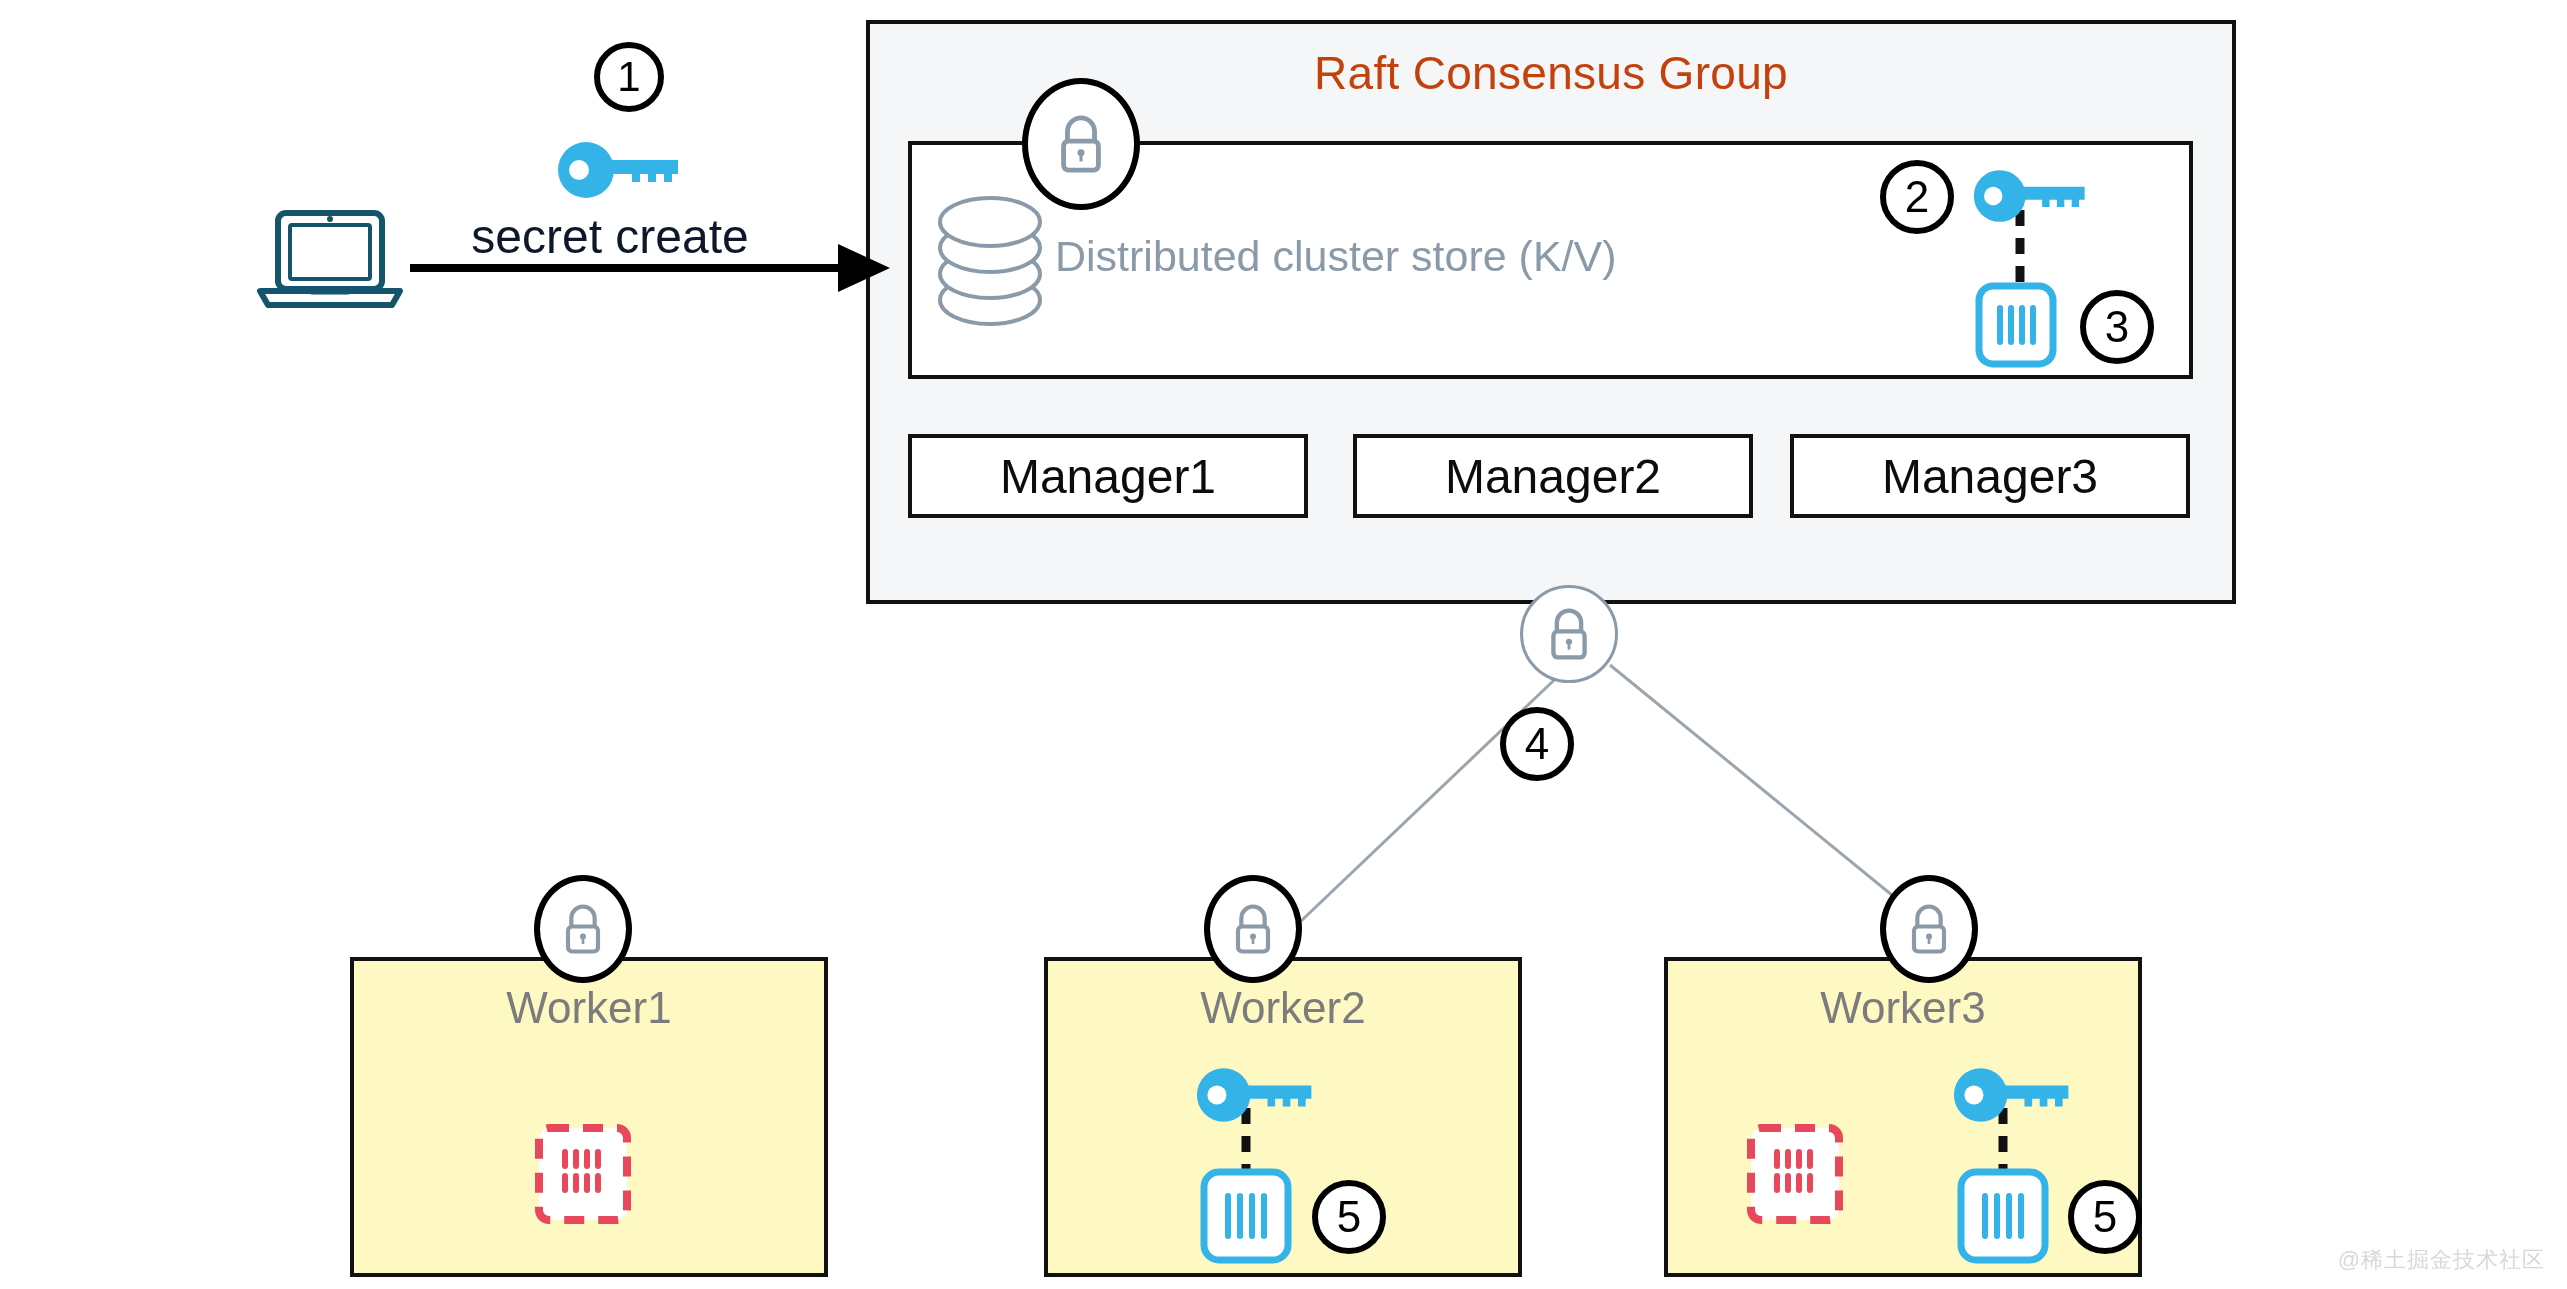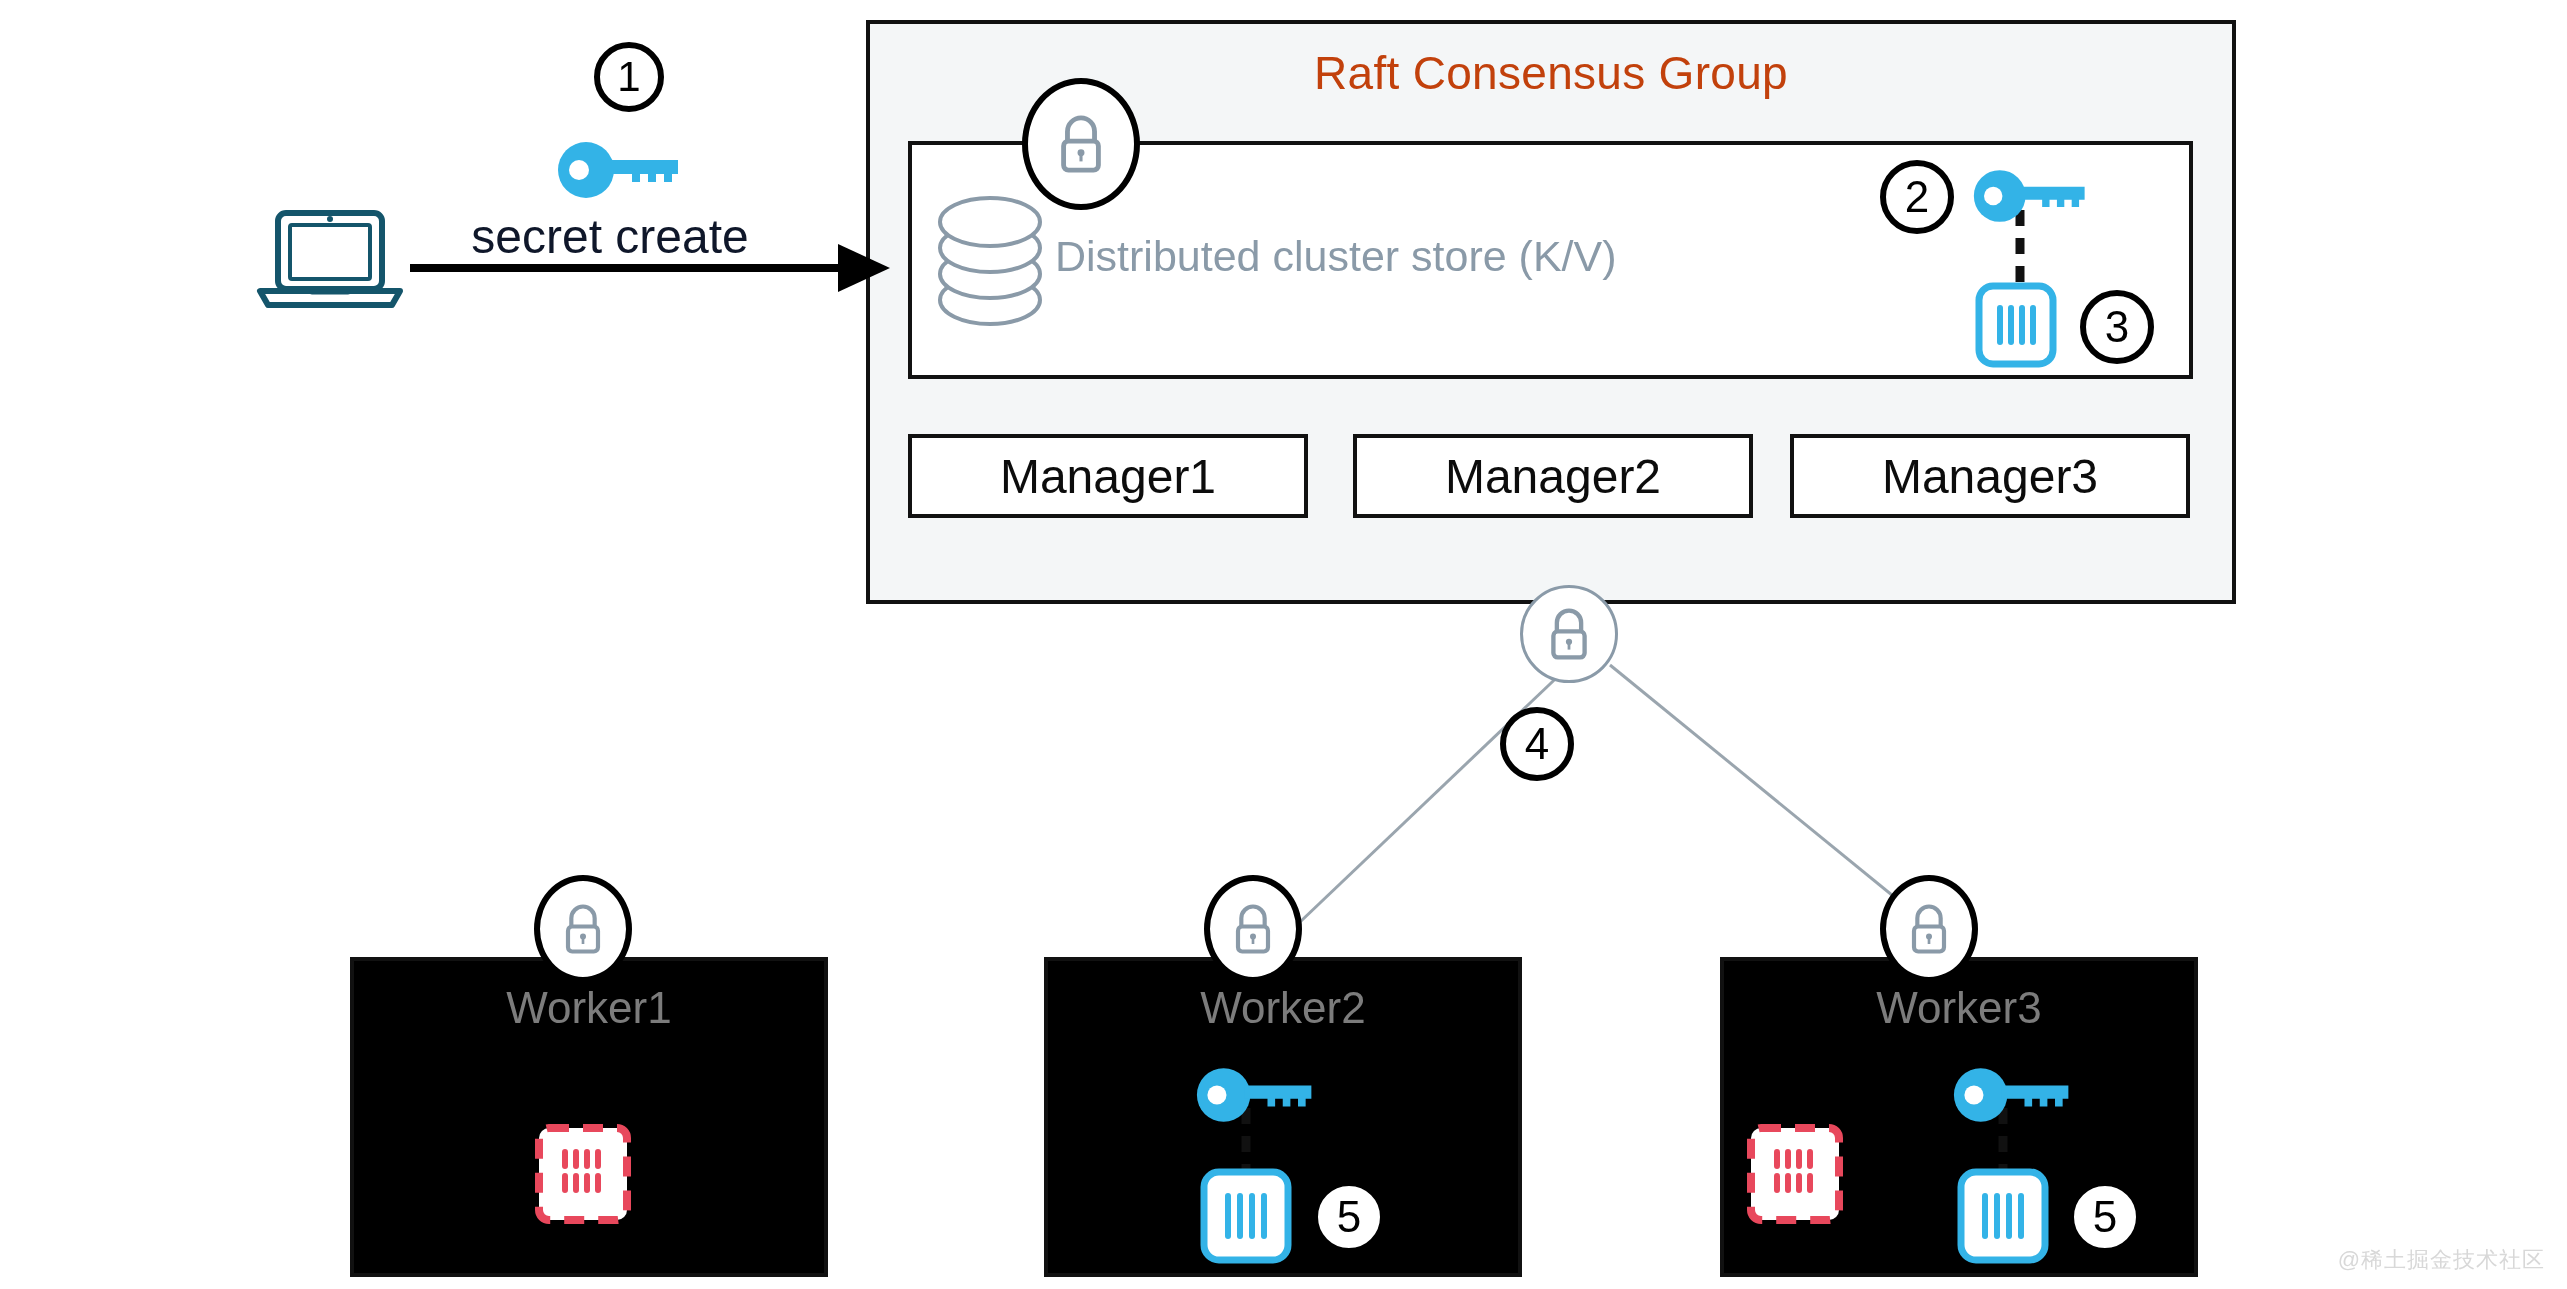--- a/index.html
+++ b/index.html
@@ -57,27 +57,27 @@
   .manager-box span{
     font-size:48px; color:#0c0c0c; white-space:nowrap;
   }
   #manager-1{left:908px;}
   #manager-2{left:1353px;align-items:center;}
   #manager-3{left:1790px;}
 
   
   .worker-box{
     top:957px; width:478px; height:320px;
-    background:#000000;
+    background:#fef9c3;
     border:4px solid #111111;
     box-sizing:border-box;
   }
   #worker-1{left:350px;}
   #worker-2{left:1020px;margin-left:24px;}
-  #worker-3{left:1720px;}
+  #worker-3{left:1664px;}
   .worker-label{
     position:absolute; top:22px; left:0; width:100%;
     text-align:center;
     font-size:44px;
     color:#7c7c7c;
     white-space:nowrap;
   }
 
   
   .badge{

